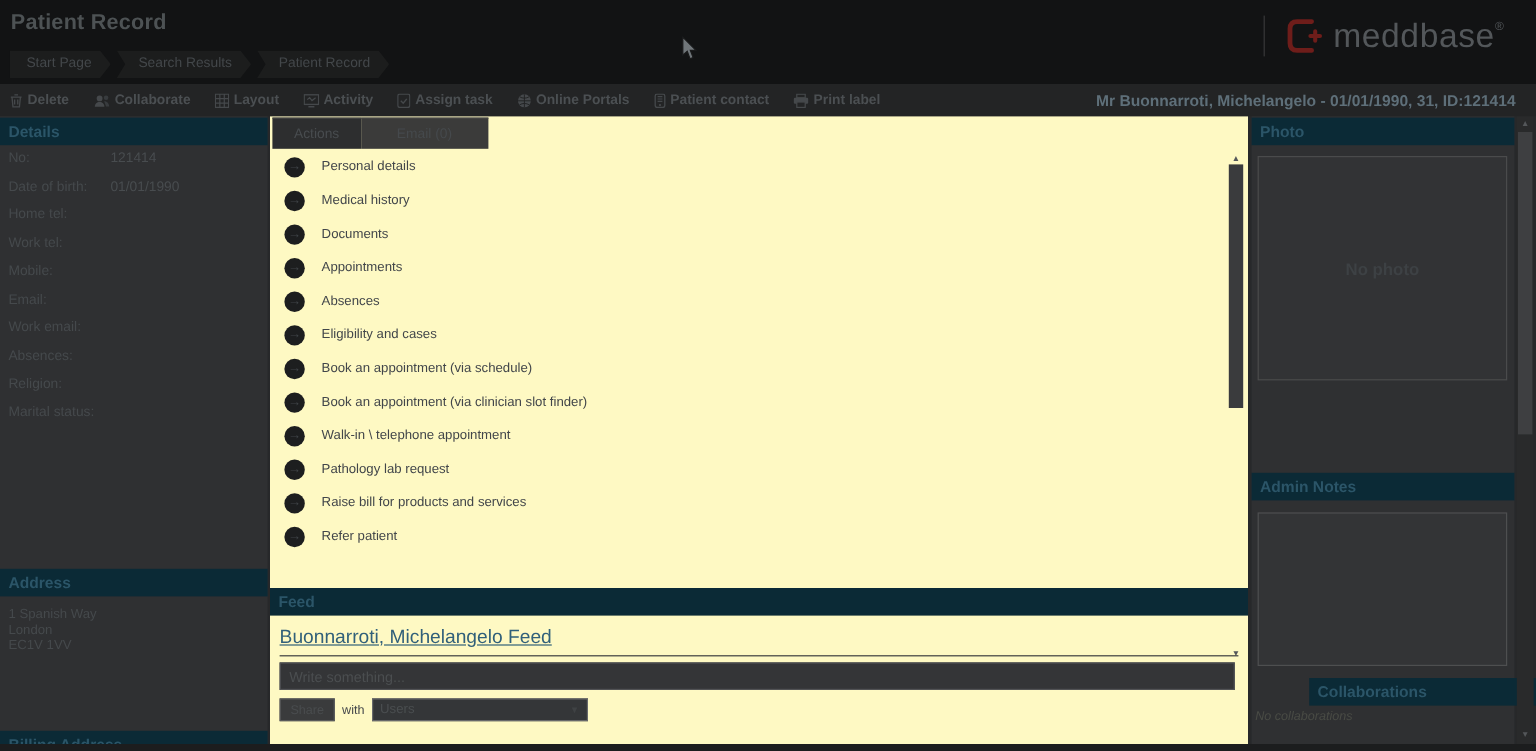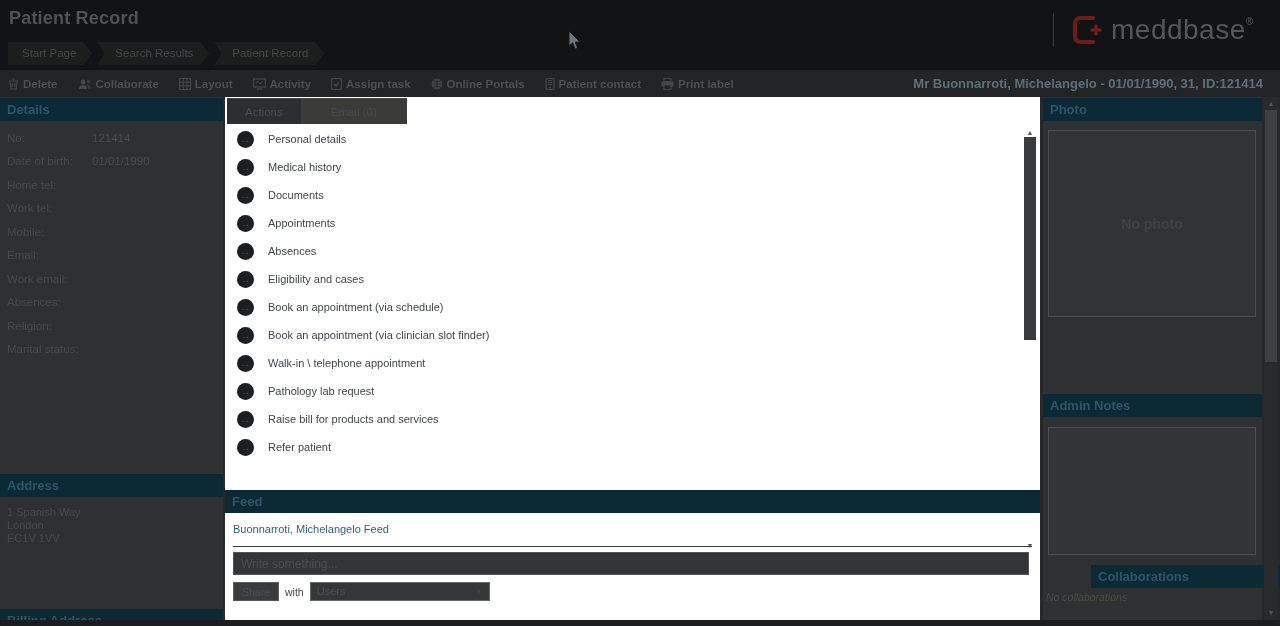--- a/index.html
+++ b/index.html
@@ -29,30 +29,30 @@
              display:flex; align-items:center; padding-left:8px; }
   .tool-item { display:flex; align-items:flex-start; gap:4px; margin-right:20px; color:#4b4f52;
                font-size:11.5px; font-weight:600; cursor:default; white-space:nowrap; }
   .tool-item svg { display:block; opacity:.85; }
   .patient-summary { position:absolute; right:17px; top:0; height:27px; line-height:27px;
                      color:#5e6f79; font-size:13px; font-weight:600; }
 
   
   .main { position:absolute; left:0; top:97px; width:1280px; height:523px; background:#27282a; }
   .col-left  { position:absolute; left:0;    top:0; width:223px; height:523px; background:#2f3032; }
-  .col-mid   { position:absolute; left:225px; top:0; width:815px; height:523px; background:#ffffff; }
+  .col-mid   { position:absolute; left:225px; top:0; width:815px; height:523px; background:#fef9c3; }
   .col-right { position:absolute; left:1043px; top:0; width:219px; height:523px; background:#2f3032; }
   .bottom-strip { position:absolute; left:0; top:620px; width:1280px; height:6px; background:#1c1d1e; }
 
   .panel-header { position:absolute; left:0; width:100%; height:23px; background:#0b2a36;
                   color:#2b5568; font-size:13px; font-weight:700; line-height:23px; padding-left:7px; }
 
   
   .details-fields { position:absolute; left:0; top:29px; width:100%; }
-  .field-row { display:flex; height:23.5px; align-items:center; padding-left:7px;
+  .field-row { display:flex; height:23.5px; align-items:flex-start; padding-left:7px;
                font-size:11.5px; color:#45494c; }
   .field-label { width:85px; flex:none; }
   .field-value { color:#484c4f; }
   .addr-lines { position:absolute; left:7px; font-size:11px; line-height:13px; color:#45494c; }
 
   
   .tab-row { position:absolute; left:2px; top:1px; height:26px; }
   .mid-tab { position:relative; float:left; height:26px; line-height:26px; padding:0 18px;
              font-size:11.5px; color:#45494c; cursor:default; }
   .mid-tab.active { background:#2d2e2f; color:#484c4f; border-top:1px solid #454545; }
@@ -65,21 +65,21 @@
   .action-label { margin-left:14px; font-size:11px; color:#42464a; }
 
   .scrollbar-mid { position:absolute; left:798px; top:30px; width:14px; height:424px; }
   .scrollbar-right { position:absolute; left:1264px; top:0; width:14px; height:523px; background:#292a2b; }
   .sb-arrow { position:absolute; left:0; width:14px; height:11px; color:#54575a; font-size:7px;
               text-align:center; line-height:11px; cursor:default; }
   .sb-thumb { position:absolute; left:1px; width:12px; background:#3a3b3d; cursor:default; }
 
   
   .feed-header { top:393px; }
-  .feed-title { position:absolute; left:8px; top:426px; font-size:11px; color:#31607a; }
+  .feed-title { position:absolute; left:8px; top:426px; font-size:16px; color:#31607a;text-decoration:underline; }
   .feed-rule { position:absolute; left:8px; top:449px; width:799px; border-top:1px solid #3e3f40; }
   .feed-input { position:absolute; left:8px; top:455px; width:796px; height:23px; background:#343537;
                 border:1px solid #525355; color:#4b4e50; font-size:12px; padding:0 7px; outline:none; }
   .feed-input::placeholder { color:#4b4e50; }
   .share-row { position:absolute; left:8px; top:485px; display:flex; align-items:center; }
   .share-btn { height:19px; padding:0 8px; background:#3a3b3c; border:1px solid #595a5b;
                color:#494c4e; font-size:10.5px; cursor:pointer; font-family:"Liberation Sans",sans-serif; }
   .with-label { margin:0 6px; font-size:10.5px; color:#44474a; }
   .audience-select { width:180px; height:19px; background:#343638; border:1px solid #67686a;
                      color:#4a4e50; font-size:11px; line-height:17px; padding:0 6px;

